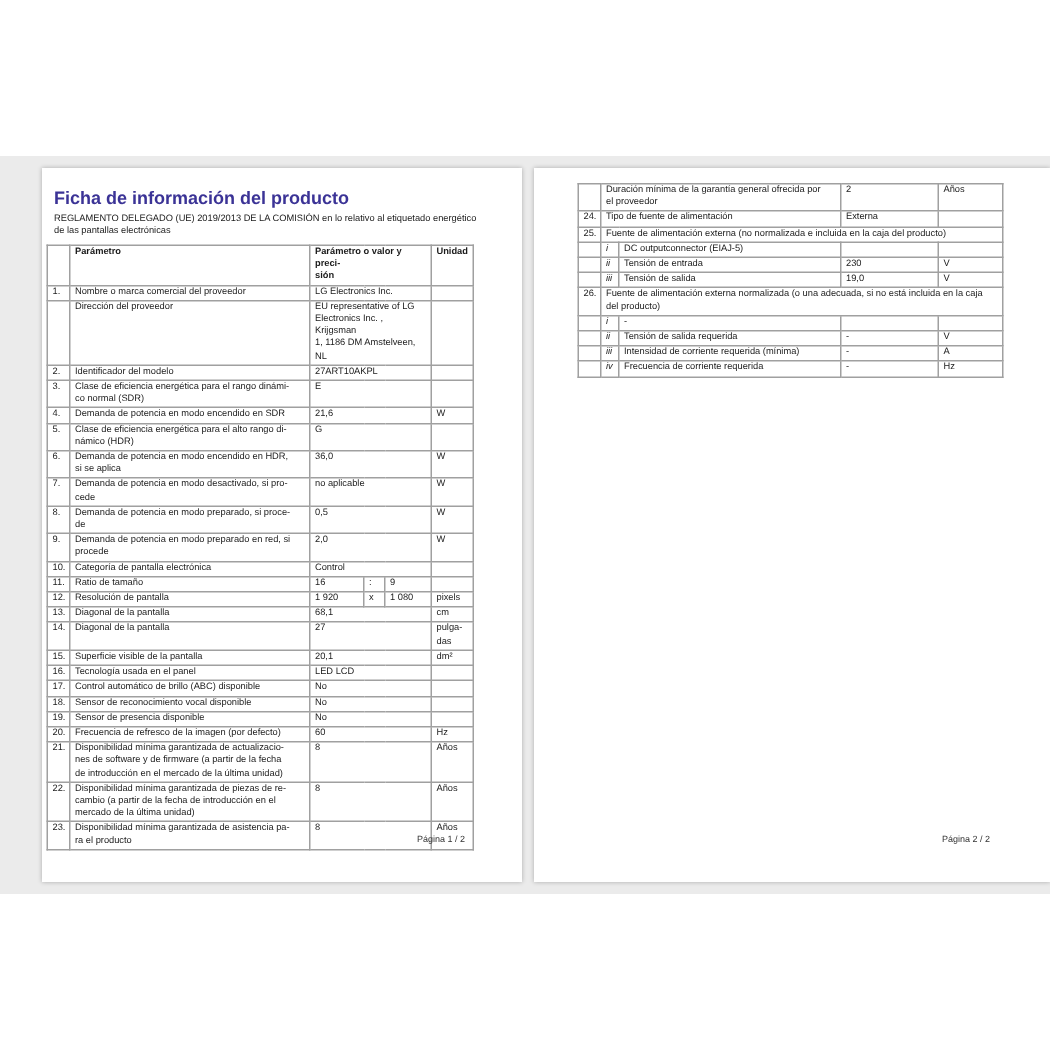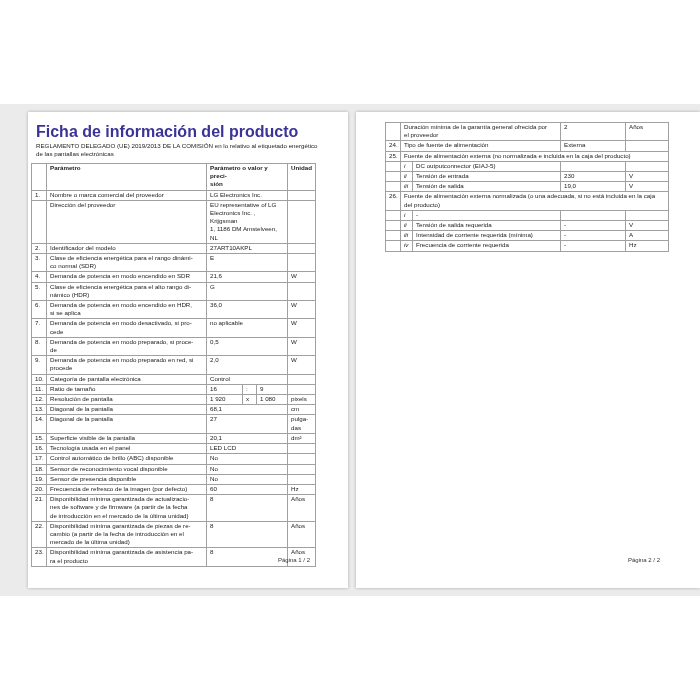--- a/index.html
+++ b/index.html
@@ -10,21 +10,21 @@
     -webkit-font-smoothing:antialiased;
   }
   .band { position:absolute; left:0; top:104px; width:700px; height:492px; background:#ebebeb; }
   .page {
     position:absolute; top:8px; height:476px; background:#ffffff;
     box-shadow:0 0 3px rgba(0,0,0,0.28);
   }
   .page-1 { left:28px; width:320px; }
   .page-2 { left:356px; width:344px; }
 
-  .doc-title { margin:13px 0 3px 8px; font-size:16px; line-height:14px; font-weight:bold; color:#3b3396; }
+  .doc-title { margin:13px 0 3px 8px; font-size:12px; line-height:14px; font-weight:bold; color:#3b3396; }
   .subtitle  { margin:0 0 5px 8px; font-size:6.2px; line-height:8px; color:#1b1b1b; white-space:pre-line; }
 
   table.fiche {
     border-collapse:collapse; table-layout:fixed;
     font-size:6.2px; line-height:8.2px; color:#1b1b1b;
   }
   .t1 { margin-left:3px; width:284px; }
   .t2 { margin:10px 0 0 29px; width:283px; }
   .fiche td, .fiche th {
     border:1px solid #a0a0a0; padding:0 3px 1px 3px;

